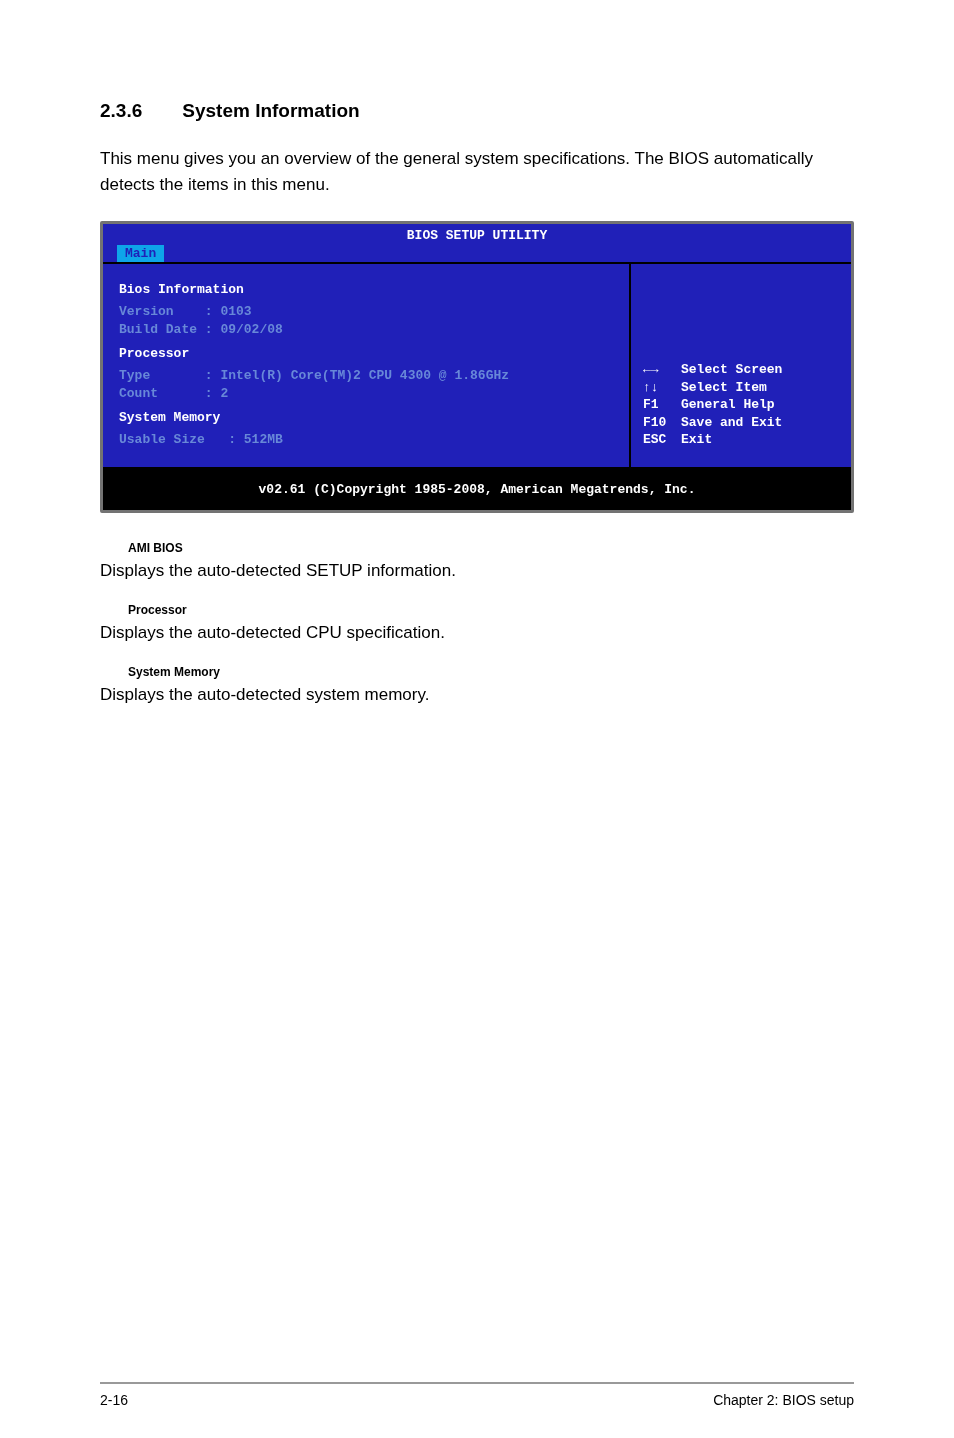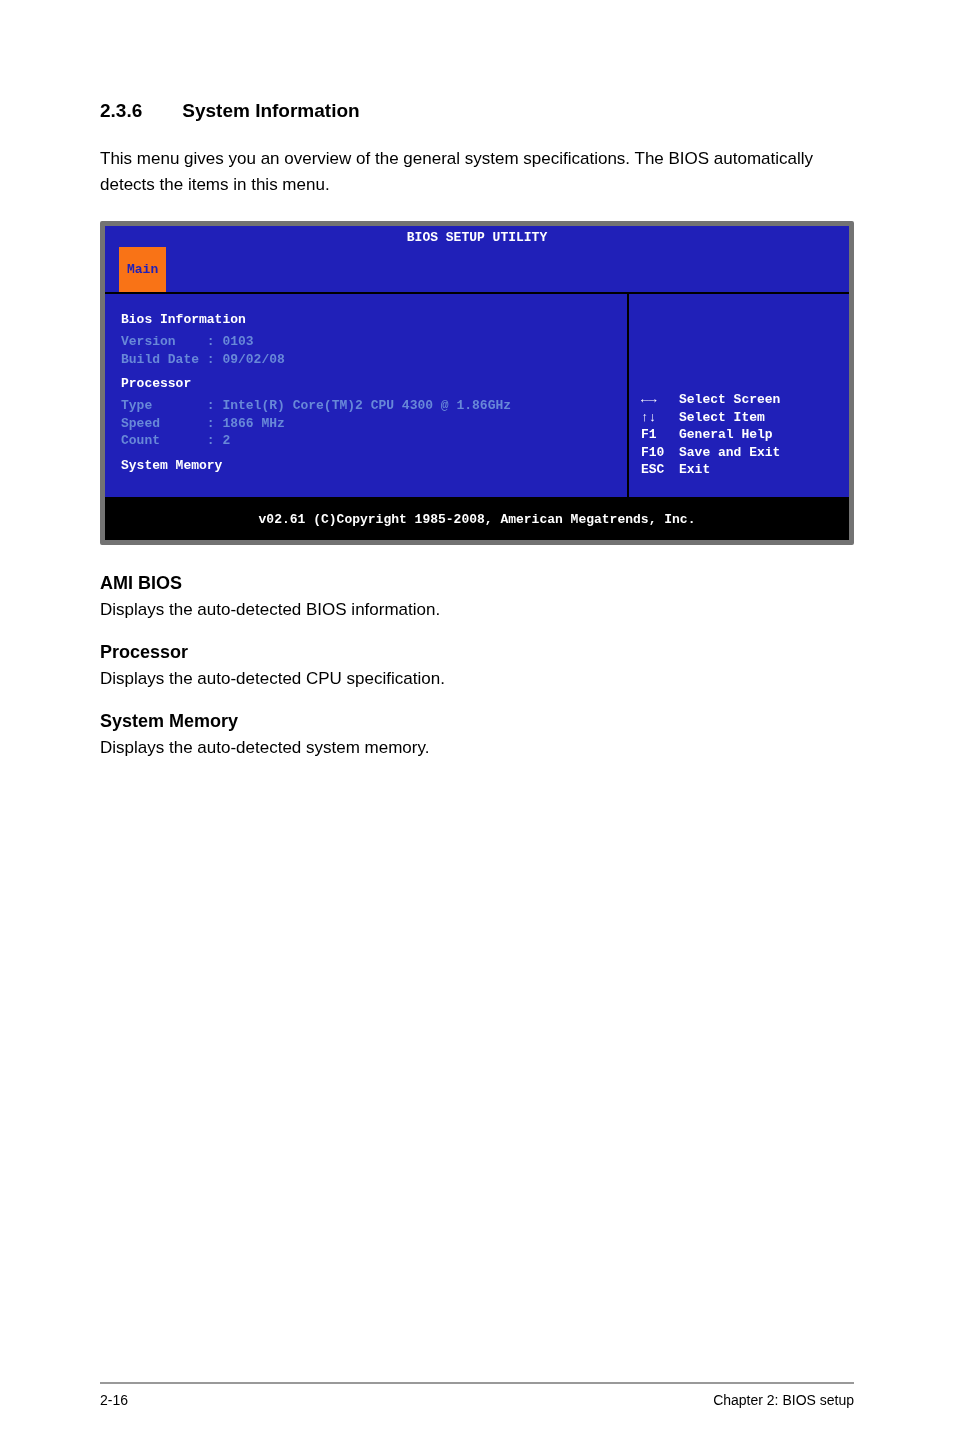--- a/index.html
+++ b/index.html
@@ -23,43 +23,43 @@
     .section-number {
       display: inline-block;
       margin-right: 40px;
     }
     .intro-text {
       font-size: 17px;
       line-height: 1.5;
       margin-bottom: 24px;
     }
     .bios-container {
-      border: 5px solid #737373;
+      border: 3px solid #737373;
       border-radius: 2px;
       background: #2020b8;
       font-family: 'Courier New', monospace;
       font-size: 13px;
       font-weight: bold;
       margin-bottom: 28px;
       overflow: hidden;
     }
     .bios-title-bar {
       background: #2020b8;
       padding: 2px 0 0 0;
     }
     .bios-title {
       color: #fff;
       text-align: center;
       padding: 2px 0;
     }
     .bios-tab {
-      background: #f97316;
+      background: #0ea5e9;
       color: #2020b8;
       display: inline-block;
-      padding: 15px 8px;
+      padding: 1px 8px;
       margin-left: 14px;
     }
     .bios-body {
       display: flex;
       border-top: 2px solid #000;
     }
     .bios-main {
       flex: 1;
       background: #2020b8;
       padding: 10px 16px 18px 16px;
@@ -96,24 +96,25 @@
       width: 38px;
     }
     .bios-footer {
       background: #000;
       color: #fff;
       text-align: center;
       padding: 13px 0;
       border-top: 2px solid #000;
     }
     .sub-heading {
-      font-size: 18px;
+      font-size: 12px;
       font-weight: bold;
       margin-top: 4px;
       margin-bottom: 6px;
+      margin-left: 28px;
     }
     .sub-text {
       font-size: 17px;
       margin-bottom: 22px;
     }
     .footer-line {
       position: absolute;
       bottom: 54px;
       left: 100px;
       right: 100px;
@@ -144,40 +145,40 @@
     <div class="bios-tab">Main</div>
   </div>
   <div class="bios-body">
     <div class="bios-main">
       <div class="bios-label">Bios Information</div>
       <div class="bios-value">Version    : 0103</div>
       <div class="bios-value">Build Date : 09/02/08</div>
 
       <div class="bios-label">Processor</div>
       <div class="bios-value">Type       : Intel(R) Core(TM)2 CPU 4300 @ 1.86GHz</div>
-      <div class="bios-value">Speed      : 1866 MHz</div>
       <div class="bios-value">Count      : 2</div>
 
       <div class="bios-label">System Memory</div>
+      <div class="bios-value">Usable Size   : 512MB</div>
     </div>
     <div class="bios-side">
       <div class="bios-side-content">
         <div class="bios-side-row"><span class="bios-side-key">←→</span><span>Select Screen</span></div>
         <div class="bios-side-row"><span class="bios-side-key">↑↓</span><span>Select Item</span></div>
         <div class="bios-side-row"><span class="bios-side-key">F1</span><span>General Help</span></div>
         <div class="bios-side-row"><span class="bios-side-key">F10</span><span>Save and Exit</span></div>
         <div class="bios-side-row"><span class="bios-side-key">ESC</span><span>Exit</span></div>
       </div>
     </div>
   </div>
   <div class="bios-footer">v02.61 (C)Copyright 1985-2008, American Megatrends, Inc.</div>
 </div>
 
 <h3 class="sub-heading">AMI BIOS</h3>
-<p class="sub-text">Displays the auto-detected BIOS information.</p>
+<p class="sub-text">Displays the auto-detected SETUP information.</p>
 
 <h3 class="sub-heading">Processor</h3>
 <p class="sub-text">Displays the auto-detected CPU specification.</p>
 
 <h3 class="sub-heading">System Memory</h3>
 <p class="sub-text">Displays the auto-detected system memory.</p>
 
 <div class="footer-line"></div>
 <div class="footer">
   <span>2-16</span>

